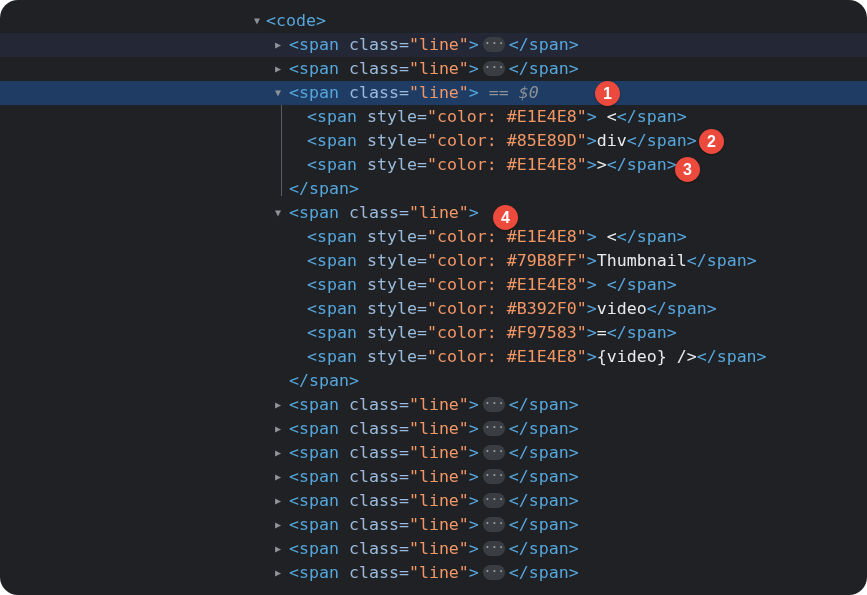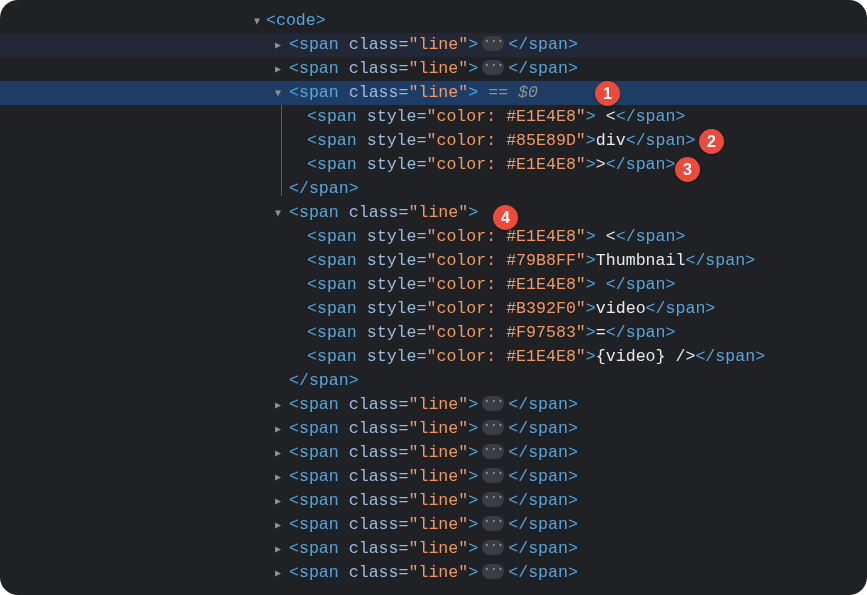--- a/index.html
+++ b/index.html
@@ -14,21 +14,21 @@
     -webkit-font-smoothing:antialiased;
   }
   #rows{position:absolute;top:9px;left:0;right:0;}
   .row{position:relative;height:24px;line-height:24px;white-space:pre;}
   .row.sel{background:#1E3C64;}
   .row.hov{background:#242836;}
   .arrow{
     position:absolute;top:0;height:24px;line-height:23px;
     font-size:10px;color:#8E9297;
   }
-  .txt{position:absolute;top:0;height:24px;line-height:24px;font-family:Liberation Mono, monospace;}
+  .txt{position:absolute;top:0;height:24px;line-height:24px;}
   .pill{
     display:inline-block;vertical-align:middle;
     width:22px;height:15px;border-radius:8px;
     background:#3A3D42;margin:-3px 4px 0 4px;
     text-align:center;line-height:12px;
     font-size:13px;color:#9EA2A7;letter-spacing:-1px;
   }
   .badge{
     position:absolute;width:25px;height:25px;border-radius:50%;
     background:#EB4A3C;color:#FFFFFF;

